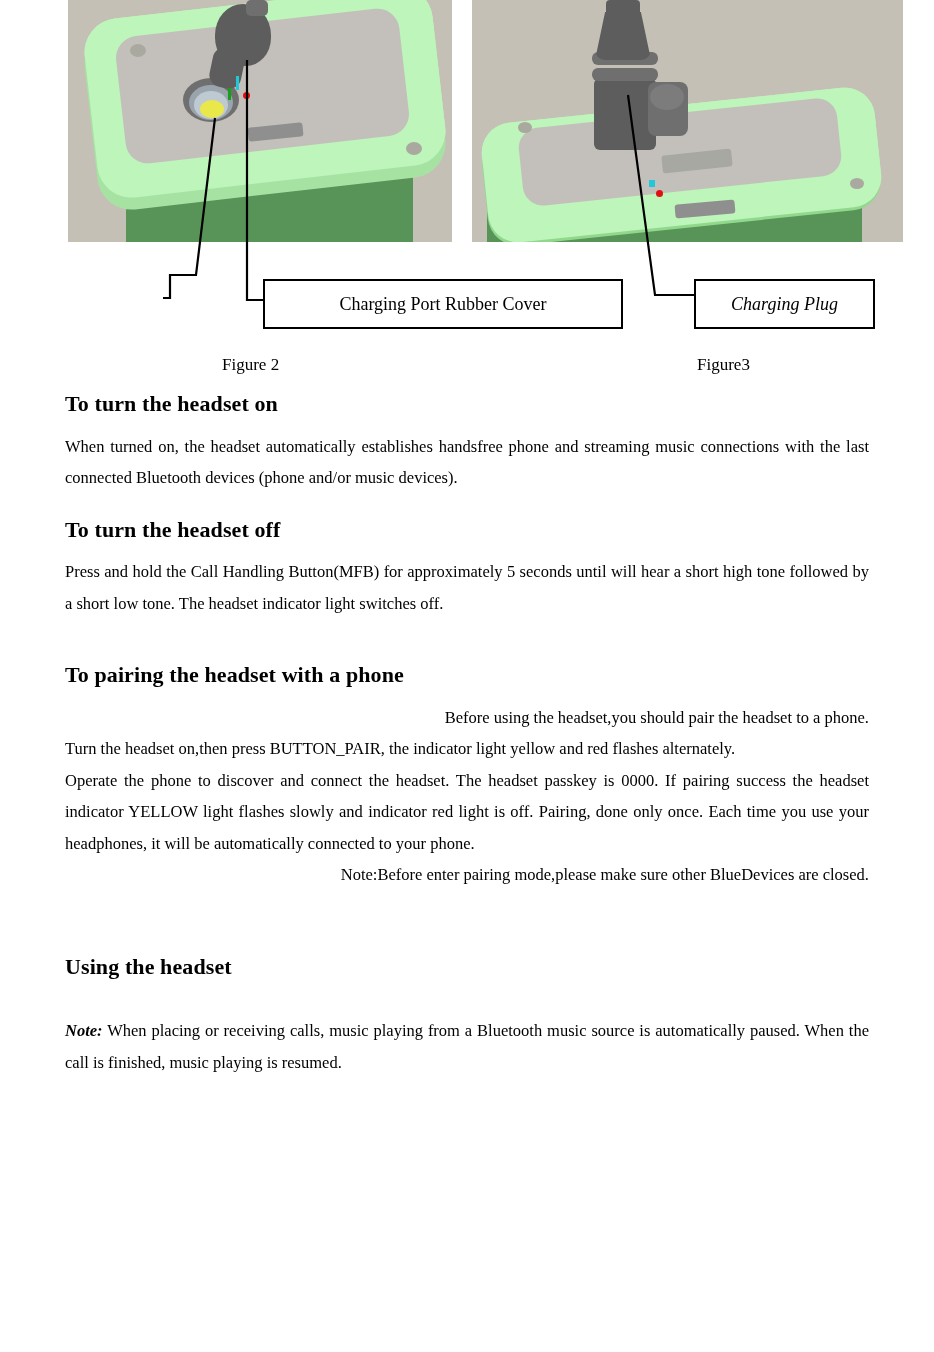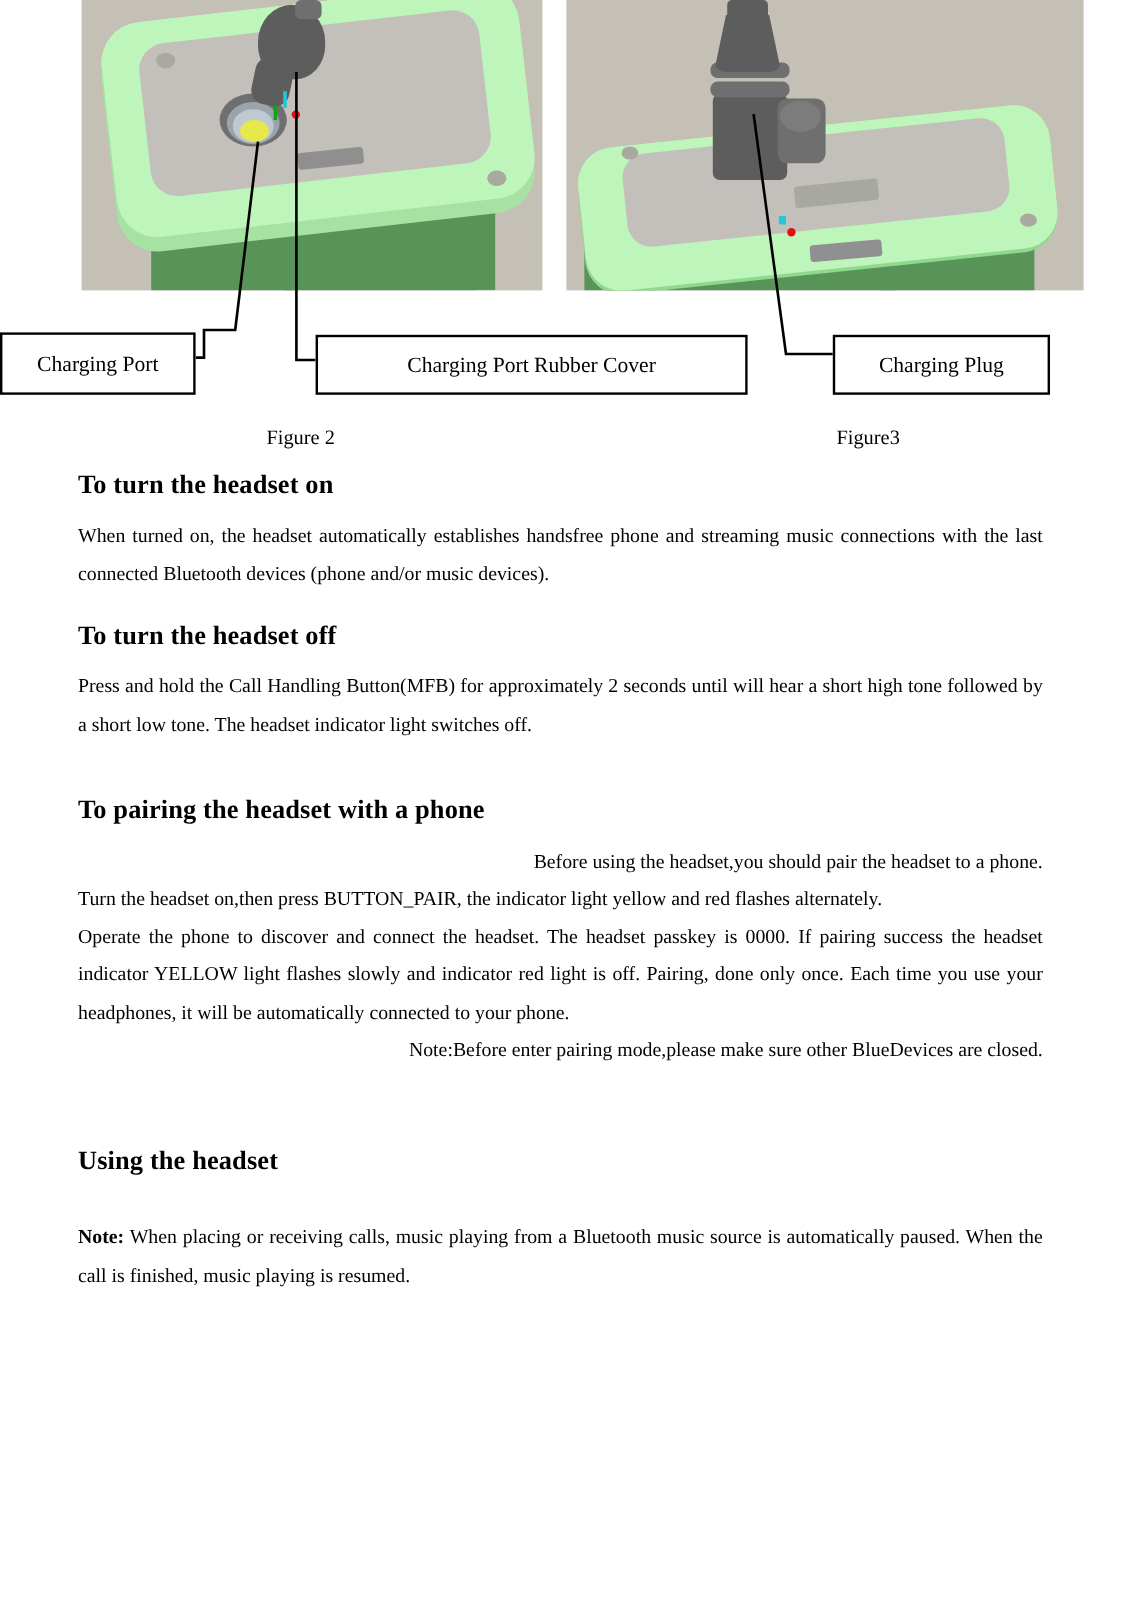--- a/index.html
+++ b/index.html
@@ -103,21 +103,21 @@
     box-sizing: border-box;
     display: flex;
     align-items: center;
     justify-content: center;
     font-size: 18px;
     line-height: 1;
     font-family: "Liberation Serif", "DejaVu Serif", serif;
   }
   .lb-port   { left: 0px;   top: 277px; width: 163px; height: 52px; }
   .lb-cover  { left: 263px; top: 279px; width: 360px; height: 50px; }
-  .lb-plug   { left: 694px; top: 279px; width: 181px; height: 50px; }
+  .lb-plug   { left: 694px; top: 279px; width: 181px; height: 50px; font-style: italic; }
 
   .fig-caption {
     position: absolute;
     font-size: 17px;
     line-height: 1;
     white-space: nowrap;
   }
   .fig-2 { left: 222px; top: 356px; }
   .fig-3 { left: 697px; top: 356px; }
 
@@ -136,21 +136,21 @@
     letter-spacing: 0.1px;
   }
   p.para {
     font-size: 16.5px;
     line-height: 31.5px;
     margin: 0;
     text-align: justify;
     text-justify: inter-word;
   }
   p.para.nojust { text-align: right; }
-  .bold { font-weight: bold; }
+  .bold { font-weight: bold; font-style: italic; }
 
   .gap-sm  { height: 13px; }
   .gap-md  { height: 22px; }
   .gap-lg  { height: 42px; }
   .gap-xl  { height: 62px; }
 </style>
 </head>
 <body>
 
 <div class="figure-area">
@@ -225,23 +225,20 @@
 
   <svg class="leaders" viewBox="0 0 934 390" xmlns="http://www.w3.org/2000/svg">
 
     <path d="M 215 118 L 196 275 L 170 275 L 170 298 L 163 298" fill="none" stroke="#000" stroke-width="2.2"></path>
 
     <path d="M 247 60 L 247 300 L 263 300" fill="none" stroke="#000" stroke-width="2.2"></path>
 
     <path d="M 628 95 L 655 295 L 694 295" fill="none" stroke="#000" stroke-width="2.2"></path>
   </svg>
 
-  <div class="label-box lb-port">
-    <span>Charging Port</span>
-  </div>
   <div class="label-box lb-cover">
     <span>Charging Port Rubber Cover</span>
   </div>
   <div class="label-box lb-plug">
     <span>Charging Plug</span>
   </div>
 
   <div class="fig-caption fig-2">Figure 2</div>
   <div class="fig-caption fig-3">Figure3</div>
 </div>
@@ -249,21 +246,21 @@
 <div class="content">
 
   <h2 class="sect">To turn the headset on</h2>
   <div class="gap-sm"></div>
   <p class="para">When turned on, the headset automatically establishes handsfree phone and streaming music connections with the last connected Bluetooth devices (phone and/or music devices).</p>
 
   <div class="gap-md"></div>
 
   <h2 class="sect">To turn the headset off</h2>
   <div class="gap-sm"></div>
-  <p class="para">Press and hold the Call Handling Button(MFB) for approximately 2 seconds until will hear a short high tone followed by a short low tone. The headset indicator light switches off.</p>
+  <p class="para">Press and hold the Call Handling Button(MFB) for approximately 5 seconds until will hear a short high tone followed by a short low tone. The headset indicator light switches off.</p>
 
   <div class="gap-lg"></div>
 
   <h2 class="sect">To pairing the headset with a phone</h2>
   <div class="gap-sm"></div>
   <p class="para nojust">Before using the headset,you should pair the headset to a phone.</p>
   <p class="para">Turn the headset on,then press BUTTON_PAIR, the indicator light yellow and red flashes alternately.</p>
   <p class="para">Operate the phone to discover and connect the headset. The headset passkey is 0000. If pairing success the headset indicator YELLOW light flashes slowly and indicator red light is off. Pairing, done only once. Each time you use your headphones, it will be automatically connected to your phone.</p>
   <p class="para nojust">Note:Before enter pairing mode,please make sure other BlueDevices are closed.</p>
 

